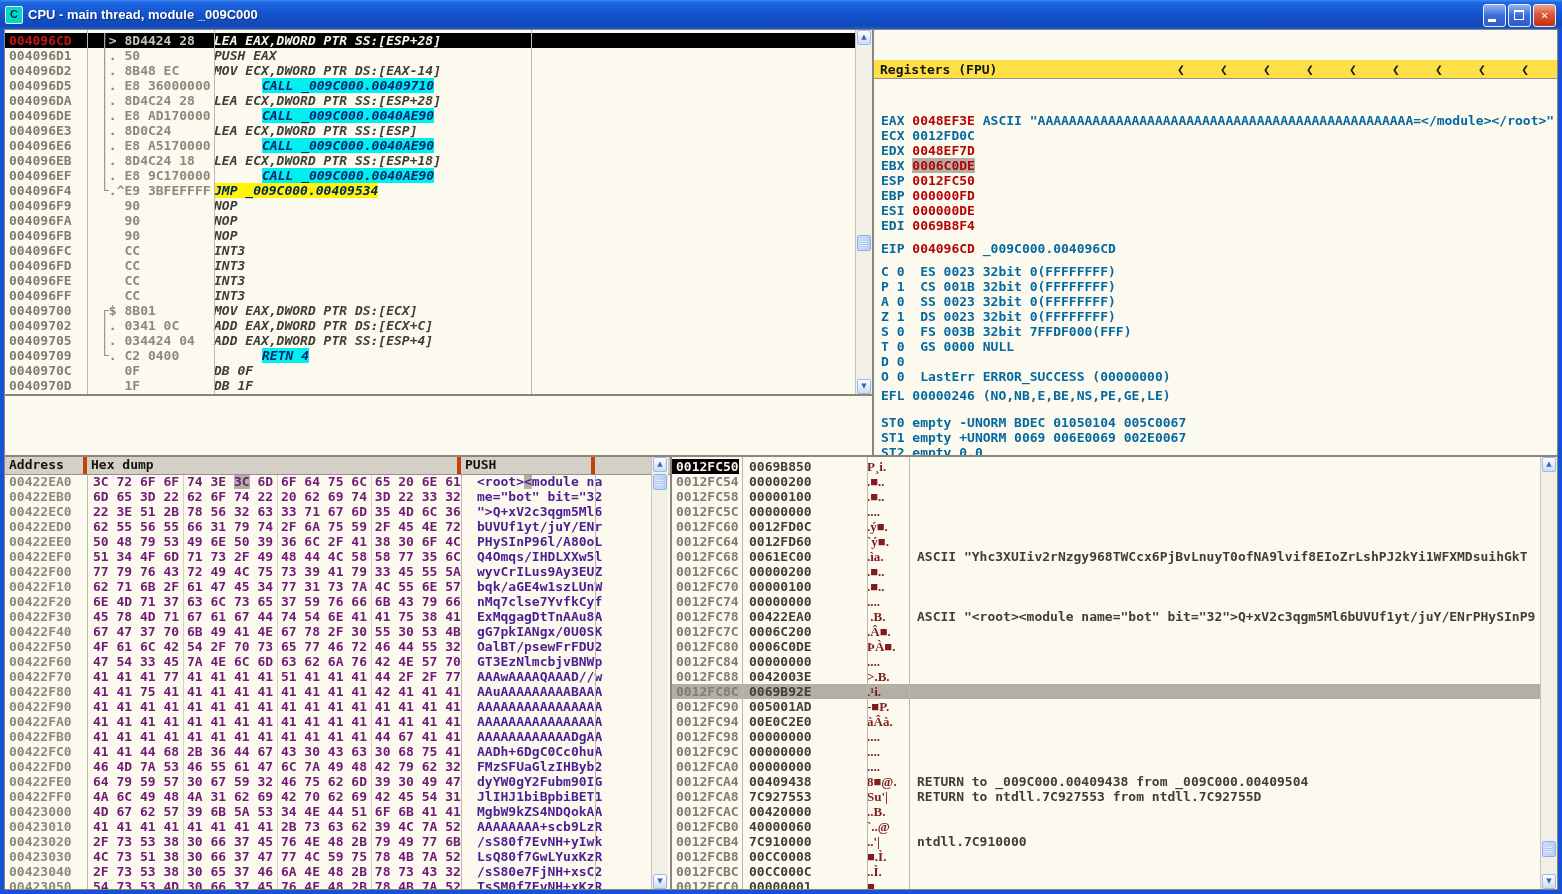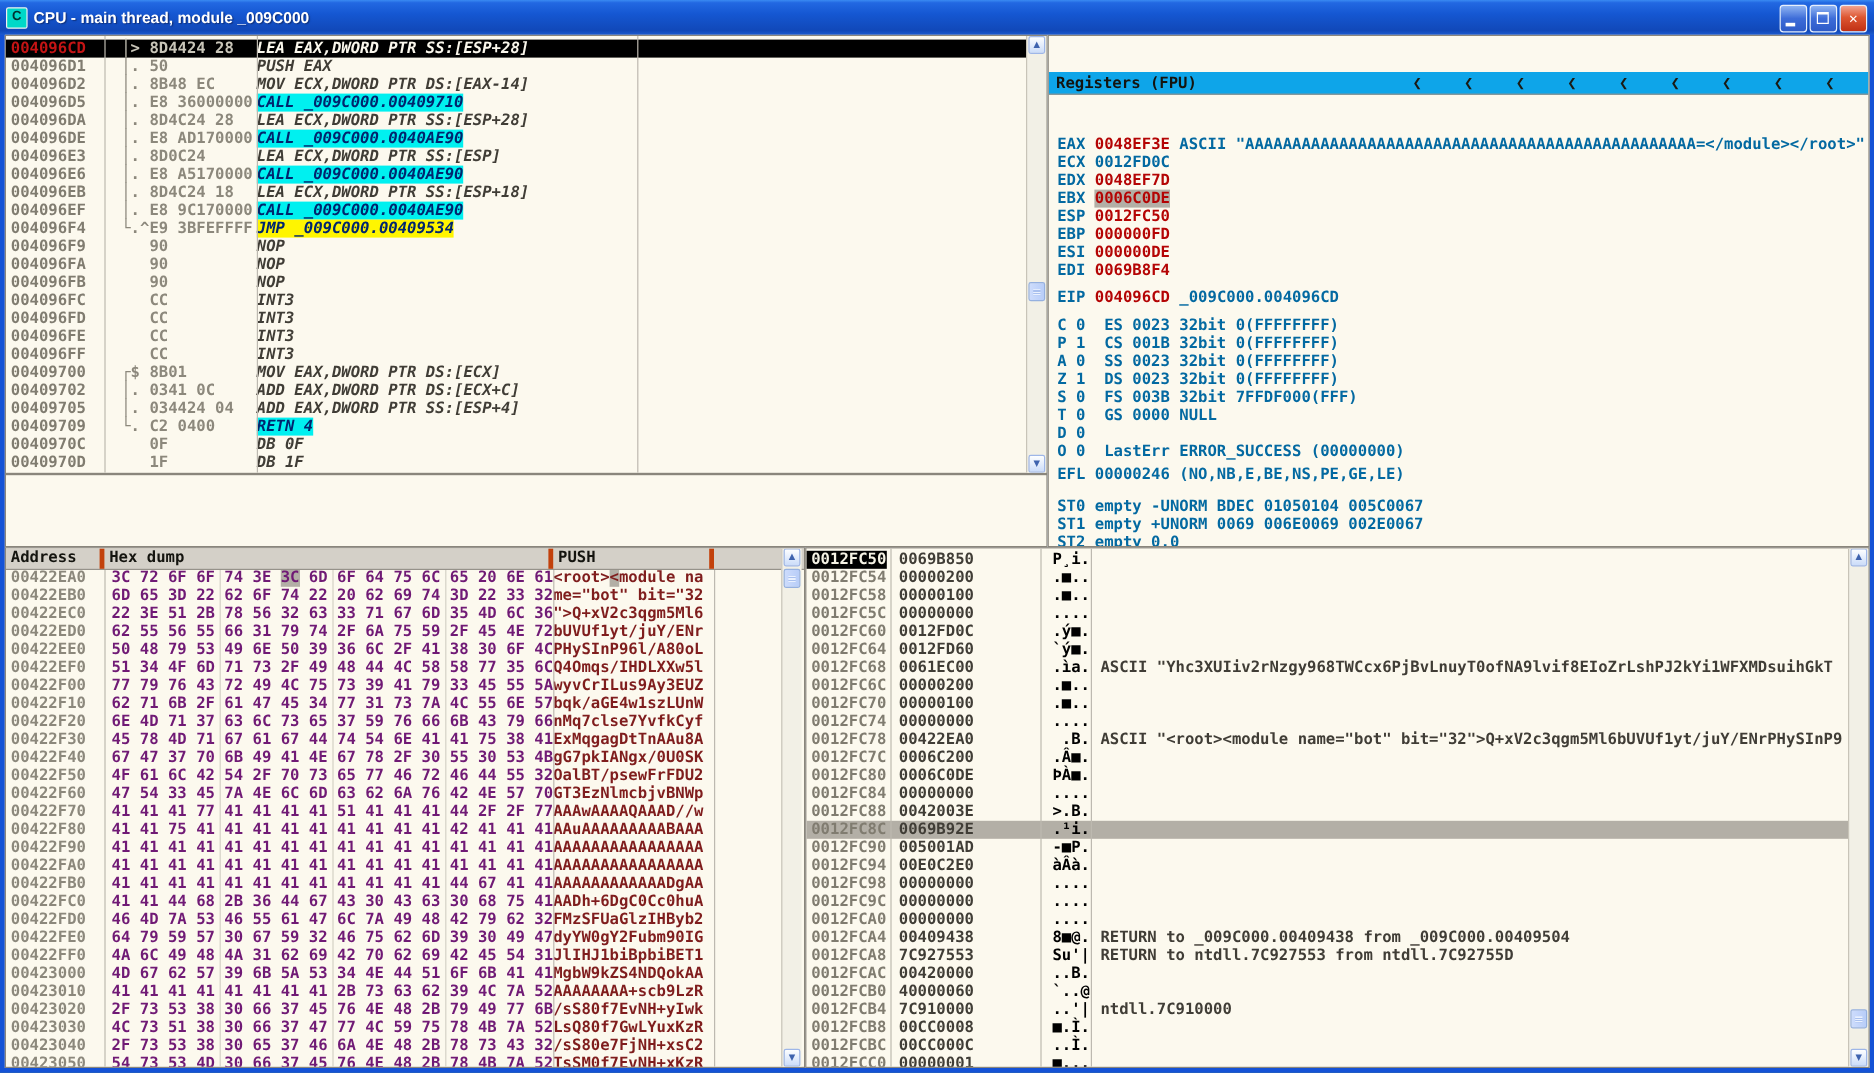--- a/index.html
+++ b/index.html
@@ -29,54 +29,54 @@
   #dump     {left:4px;  top:456px; width:667px; height:434px;}
   #stack    {left:671px;top:456px; width:887px; height:434px;}
   .vline{position:absolute;top:0;bottom:0;width:1px;background:#BDB9B0;z-index:3;}
   
   #disasm-rows{position:absolute;left:0;top:3px;right:15px;}
   .drow{display:flex;height:15px;color:#403D36;}
   .da{width:82px;padding-left:4px;box-sizing:border-box;color:#807C70;}
   .db{width:127px;padding-left:14px;box-sizing:border-box;color:#8C887C;}
   .di{flex:1;font-style:italic;}
   .di span{display:inline-block;}
-  .hl-c{background:#00F0F0;color:#00256E;}
+  .hl-c{background:#00F0F0;color:#00256E;margin-left:48px;}
   .hl-y{background:#FFF500;color:#00256E;}
   .drow.sel{background:#000;}
   .drow.sel .da{color:#C41414;}
   .drow.sel .db{color:#C8C5B8;}
   .drow.sel .di{color:#FAF7EC;}
   
   #infopane{border-top:1px solid #8A867C;}
   
-  .pane-header{height:18px;background:#0ea5e9;border-bottom:1px solid #96928A;
+  .pane-header{height:18px;background:#fde047;border-bottom:1px solid #96928A;
     display:flex;align-items:center;color:#14140F;}
   #reg-chevrons{margin-left:auto;width:352px;display:flex;justify-content:space-between;padding-right:28px;}
   #reg-chevrons span{color:#1A1A14;}
   #reg-lines{padding:4px 0 0 7px;}
   .rline{height:15px;}
   .seg-g{color:#0369a1;}
   .seg-r{color:#B40404;}
   .seg-rs{color:#B40404;background:#B3AFA6;}
   
   #dump-header{position:absolute;left:0;top:0;right:0;height:17px;background:#D4D0C8;
     border-bottom:1px solid #96928A;display:flex;color:#14140F;z-index:4;}
   #dump-header .hc{box-sizing:border-box;padding-left:4px;border-right:4px solid #c2410c;height:17px;}
   #dump-rows{position:absolute;left:0;top:17px;right:18px;}
   .durow{display:flex;height:15px;}
   .du-a{width:82px;padding-left:4px;box-sizing:border-box;color:#8C887C;}
   .du-h{width:374px;padding-left:6px;box-sizing:border-box;color:#701a75;}
-  .du-s{padding-left:0;color:#7f1d1d;}
+  .du-s{padding-left:16px;color:#4c1d95;}
   .hlb{background:#B3AFA6;}
   
   #stack-rows{position:absolute;left:0;top:2px;right:15px;}
   .strow{display:flex;height:15px;color:#403D36;}
   .st-a{width:67px;padding-left:4px;box-sizing:border-box;color:#807C70;}
   .st-v{width:128px;padding-left:10px;box-sizing:border-box;}
-  .st-c{width:42px;padding-left:10px;box-sizing:border-box;color:#000000;}
+  .st-c{width:42px;padding-left:0;box-sizing:border-box;color:#7f1d1d;font-family:Liberation Serif, serif;}
   .st-m{flex:1;padding-left:8px;box-sizing:border-box;}
   .strow.hi{background:#B3AFA6;}
   .st-a.selcell{background:#000;color:#F5F2E4;}
   
   .vsb{position:absolute;top:0;bottom:0;width:16px;background:#F2F0E6;border-left:1px solid #C8C4B8;z-index:5;}
   .sb-btn{position:absolute;left:1px;right:1px;height:15px;background:linear-gradient(180deg,#FDFEFF,#CBDCF9);
     border:1px solid #9EB6E8;border-radius:2px;box-sizing:border-box;text-align:center;
     color:#3F63AE;font:700 7px/13px "DejaVu Sans",sans-serif;}
   .sb-up{top:0;} .sb-dn{bottom:0;}
   .sb-thumb{position:absolute;left:1px;right:1px;height:16px;background:linear-gradient(90deg,#CDDCFC,#B8CDF8);

